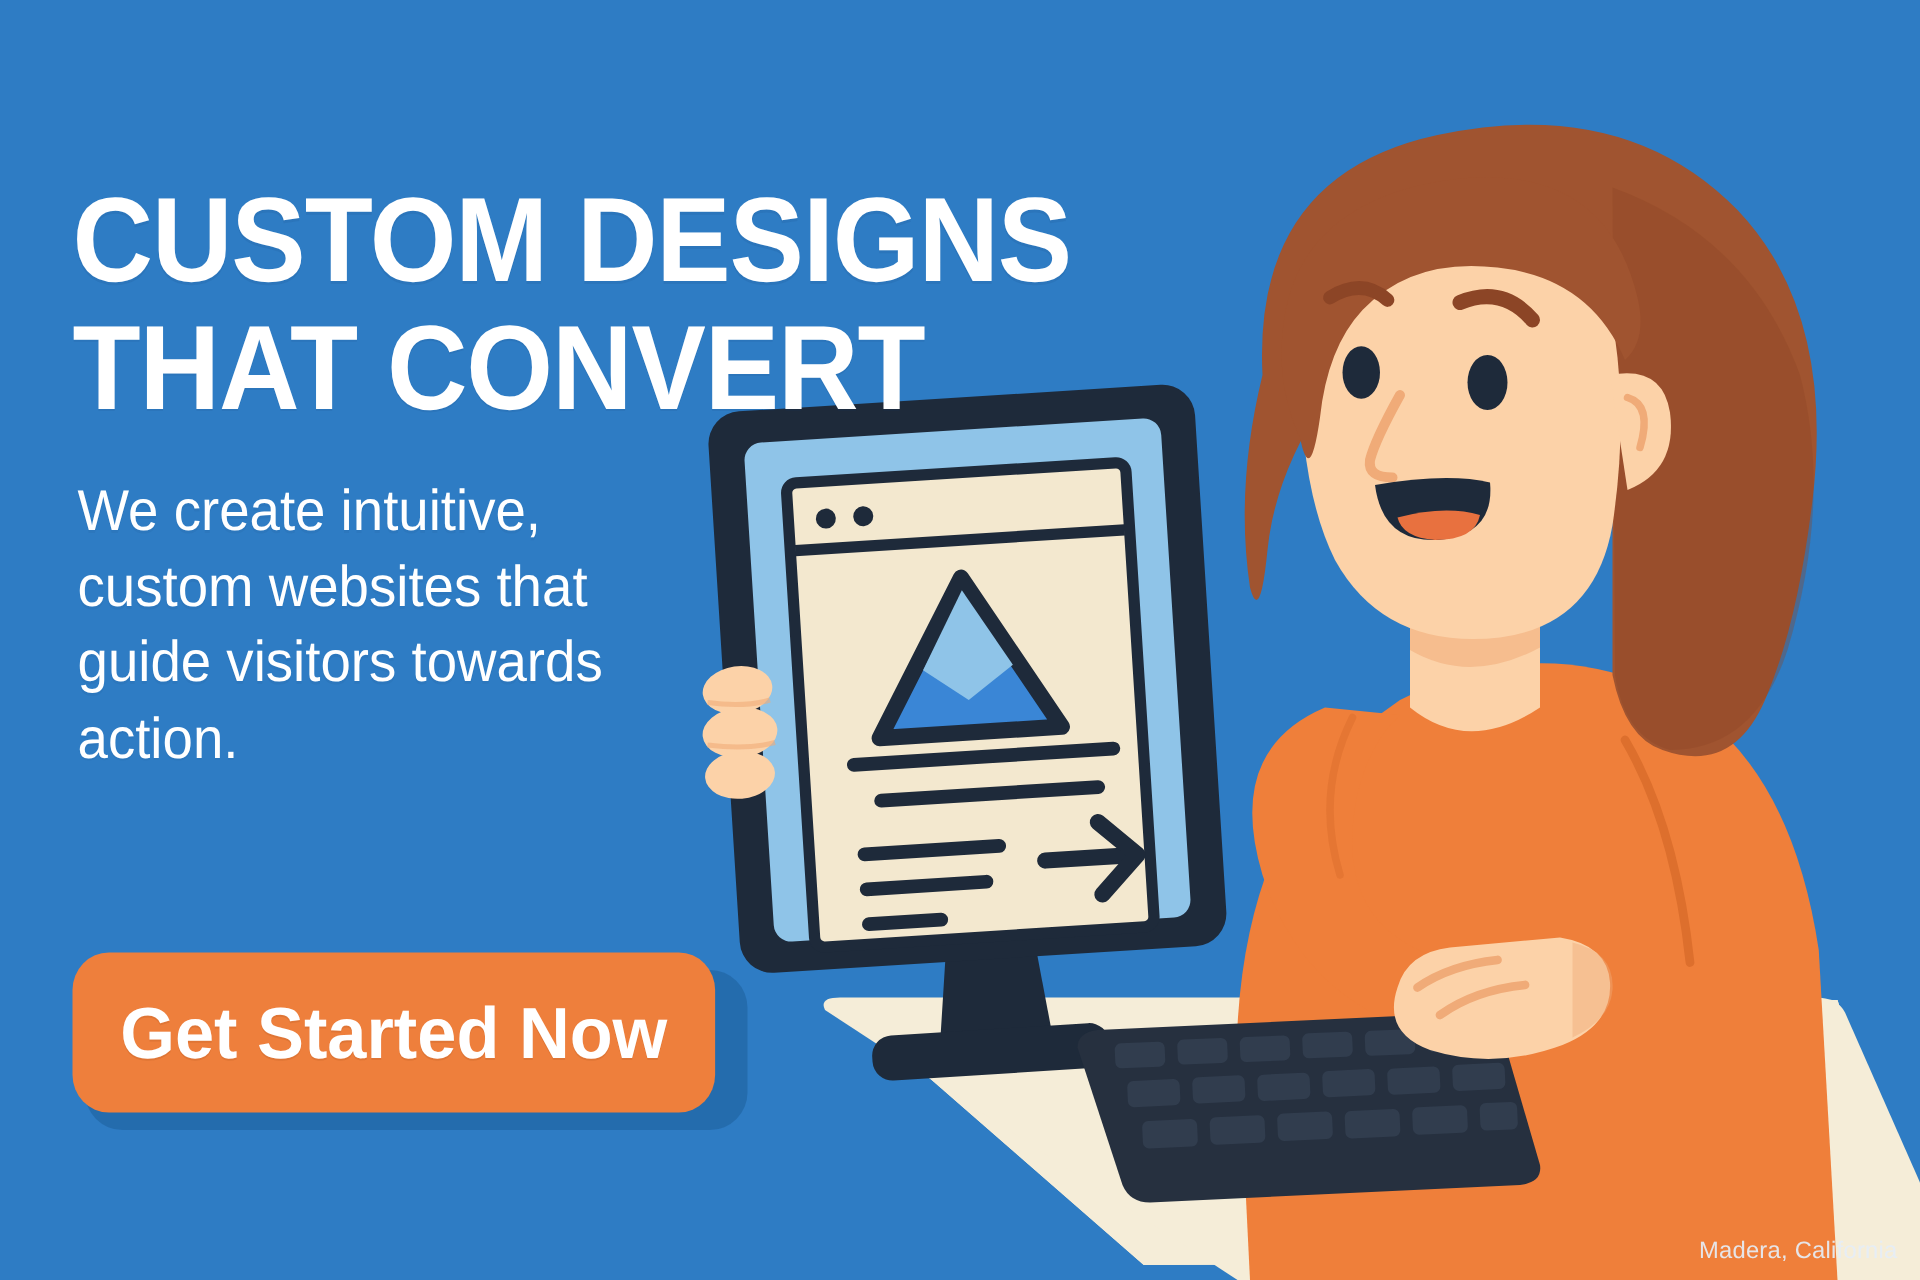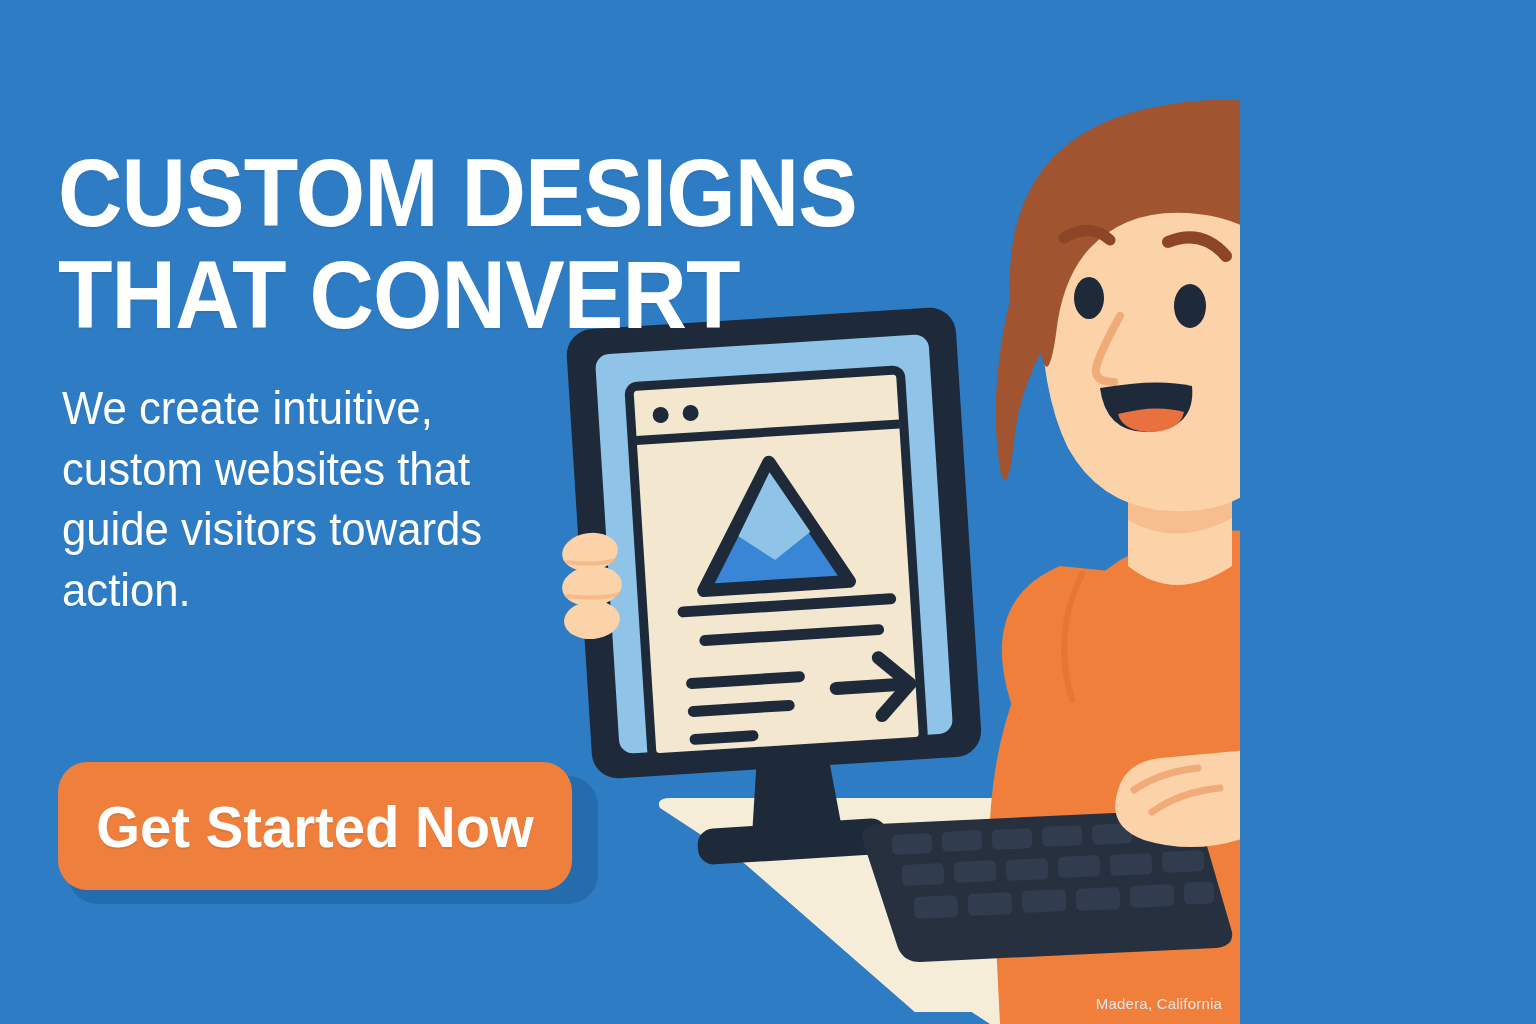--- a/index.html
+++ b/index.html
@@ -2,21 +2,21 @@
 <html><head>
 <meta charset="utf-8">
 <style>
   html, body {
     margin: 0;
     padding: 0;
     background: #2e7cc4;
   }
   #banner {
     position: relative;
-    width: 1240px;
+    width: 1536px;
     height: 1024px;
     overflow: hidden;
     background: #2e7cc4;
     font-family: "Liberation Sans", sans-serif;
     user-select: none;
   }
 
   
   .headline {
     position: absolute;
@@ -88,21 +88,21 @@
     transform-origin: left center;
     text-shadow: 0 2px 0 rgba(150,70,20,0.16);
   }
 
   
   .watermark {
     position: absolute;
     right: 18px;
     bottom: 12px;
     color: #e6eef7;
-    font-size: 15px;
+    font-size: 19px;
     opacity: 0.92;
     letter-spacing: 0.2px;
   }
 
   
   .illo {
     position: absolute;
     left: 0;
     top: 0;
     width: 1536px;

